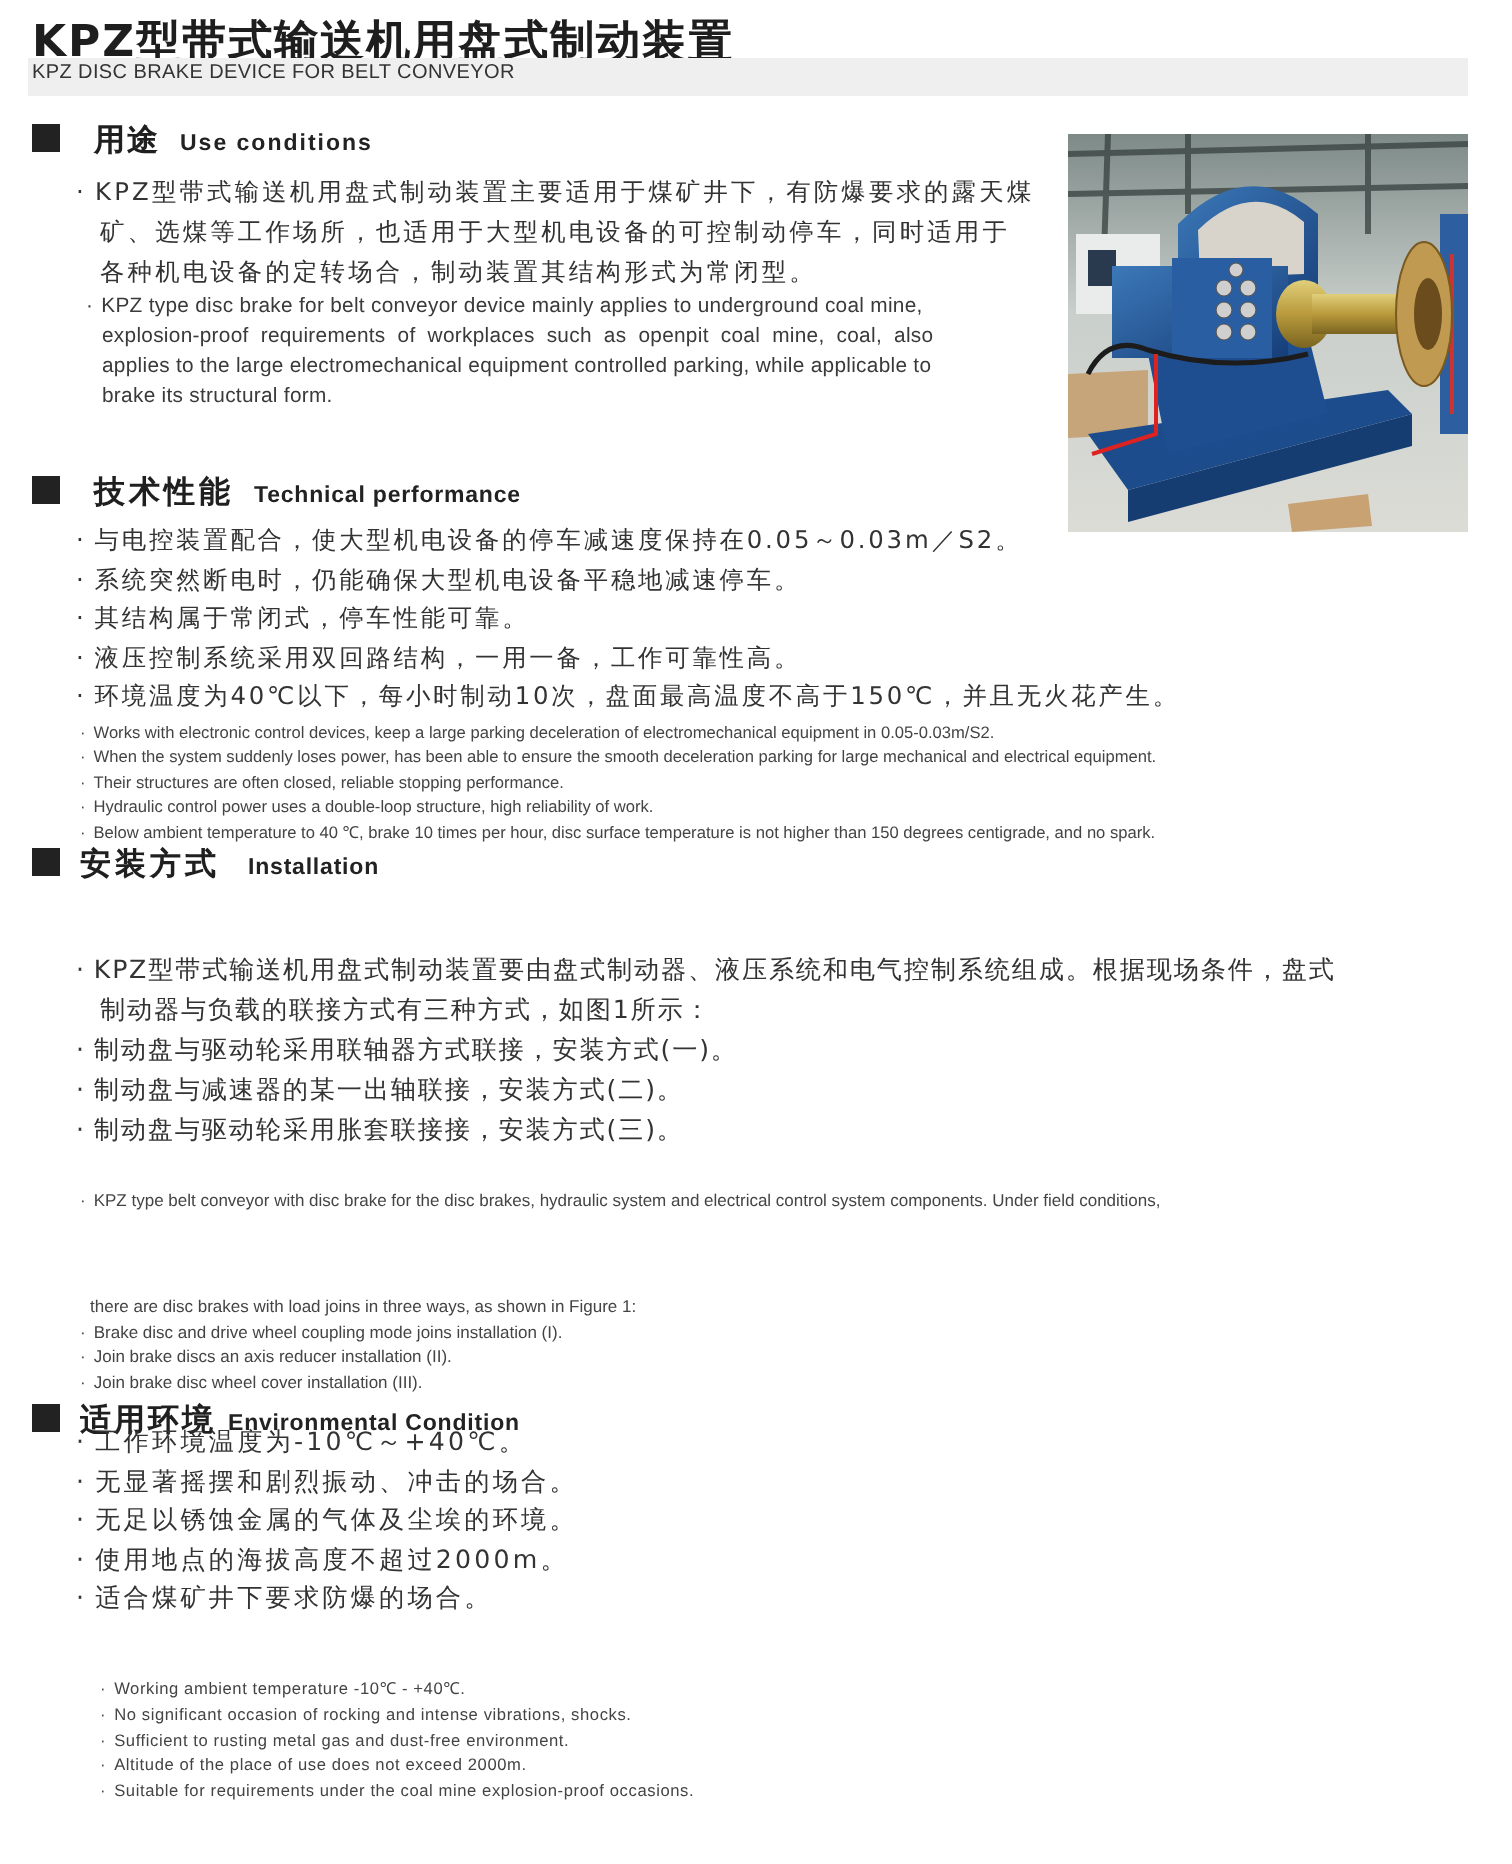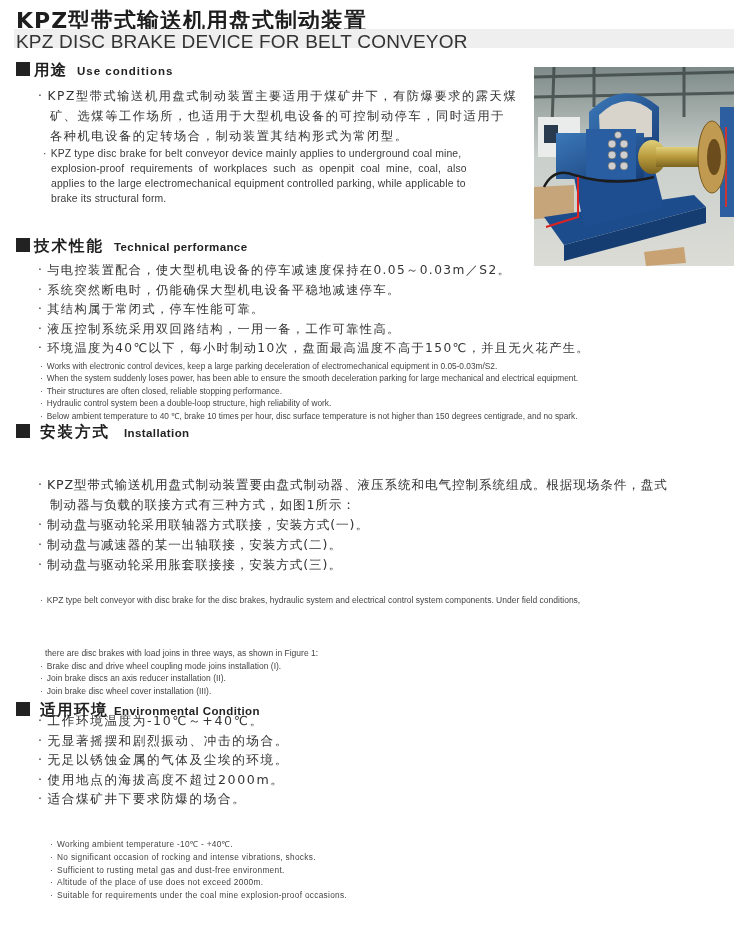--- a/index.html
+++ b/index.html
@@ -1,25 +1,25 @@
 <!DOCTYPE html>
 <html><head>
 <meta charset="utf-8">
 <style>
   * { margin: 0; padding: 0; box-sizing: border-box; }
   html, body { width: 756px; height: 932px; background: #ffffff; overflow: hidden; }
   body { position: relative; font-family: "DejaVu Sans", "Liberation Sans", sans-serif; color: #2a2a2a; }
 
   .title { position: absolute; left: 16px; top: 6px; font-size: 22px; font-weight: bold; color: #1e1e1e; letter-spacing: 1px; white-space: nowrap; }
   .subtitle-bar { position: absolute; left: 14px; top: 29px; width: 720px; height: 19px; background: #efefef; }
-  .subtitle { position: absolute; left: 16px; top: 31px; font-family: "Liberation Sans", sans-serif; font-size: 19px; color: #333; letter-spacing: 0.2px; white-space: nowrap; }
+  .subtitle { position: absolute; left: 16px; top: 31px; font-family: "Liberation Sans", sans-serif; font-size: 10px; color: #333; letter-spacing: 0.2px; white-space: nowrap; }
 
   .sec-head { position: absolute; left: 16px; display: flex; align-items: baseline; white-space: nowrap; }
   .sec-head .sq { display: inline-block; width: 14px; height: 14px; background: #222; margin-right: 4px; position: relative; top: 1px; }
-  .sec-head .zh { font-size: 15.5px; font-weight: bold; color: #1f1f1f; letter-spacing: 1px; }
+  .sec-head .zh { font-size: 15.5px; font-weight: bold; color: #1f1f1f; letter-spacing: 1px; margin-left: 13px; }
   .sec-head .en { font-family: "Liberation Sans", sans-serif; font-size: 11.5px; font-weight: bold; color: #222; margin-left: 10px; letter-spacing: 0.4px; }
 
   .zh-list { position: absolute; left: 37px; font-size: 12.6px; color: #333; letter-spacing: 1.4px; }
   .zh-list .li { white-space: nowrap; }
   .en-list { position: absolute; left: 40px; font-family: "Liberation Sans", sans-serif; font-size: 8.2px; color: #444; }
   .en-list .li { white-space: nowrap; }
 
   .bullet { margin-right: 4px; }
 
   .photo { position: absolute; left: 534px; top: 67px; width: 200px; height: 199px; overflow: hidden; background: #d9dcd6; }
@@ -129,21 +129,21 @@
   <div class="li"><span class="bullet">·</span><span>系统突然断电时，仍能确保大型机电设备平稳地减速停车。</span></div>
   <div class="li"><span class="bullet">·</span><span>其结构属于常闭式，停车性能可靠。</span></div>
   <div class="li"><span class="bullet">·</span><span>液压控制系统采用双回路结构，一用一备，工作可靠性高。</span></div>
   <div class="li"><span class="bullet">·</span><span>环境温度为40℃以下，每小时制动10次，盘面最高温度不高于150℃，并且无火花产生。</span></div>
 </div>
 
 <div class="en-list" style="top:360px; left:40px; font-size:8.3px; line-height:12.4px;">
   <div class="li"><span class="bullet">·</span><span>Works with electronic control devices, keep a large parking deceleration of electromechanical equipment in 0.05-0.03m/S2.</span></div>
   <div class="li"><span class="bullet">·</span><span>When the system suddenly loses power, has been able to ensure the smooth deceleration parking for large mechanical and electrical equipment.</span></div>
   <div class="li"><span class="bullet">·</span><span>Their structures are often closed, reliable stopping performance.</span></div>
-  <div class="li"><span class="bullet">·</span><span>Hydraulic control system been a double-loop structure, high reliability of work.</span></div>
+  <div class="li"><span class="bullet">·</span><span>Hydraulic control power uses a double-loop structure, high reliability of work.</span></div>
   <div class="li"><span class="bullet">·</span><span>Below ambient temperature to 40 ℃, brake 10 times per hour, disc surface temperature is not higher than 150 degrees centigrade, and no spark.</span></div>
 </div>
 
 <div class="sec-head" style="top:422px;">
   <span class="sq"></span>
   <span class="zh" style="margin-left:6px; letter-spacing:2px;">安装方式</span>
   <span class="en" style="margin-left:14px;">Installation</span>
 </div>
 
 <div class="zh-list" style="top:475px; left:38px; font-size:12.6px; line-height:20px; letter-spacing:0.9px;">

